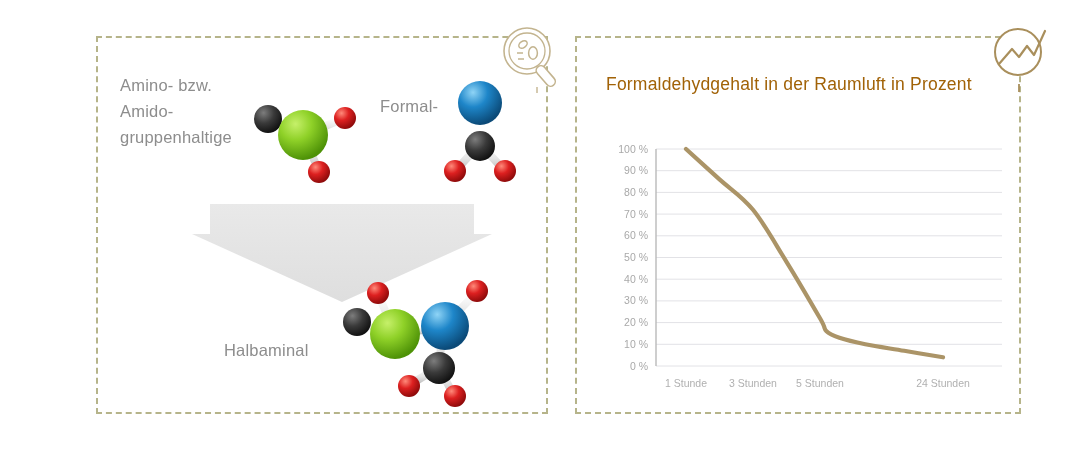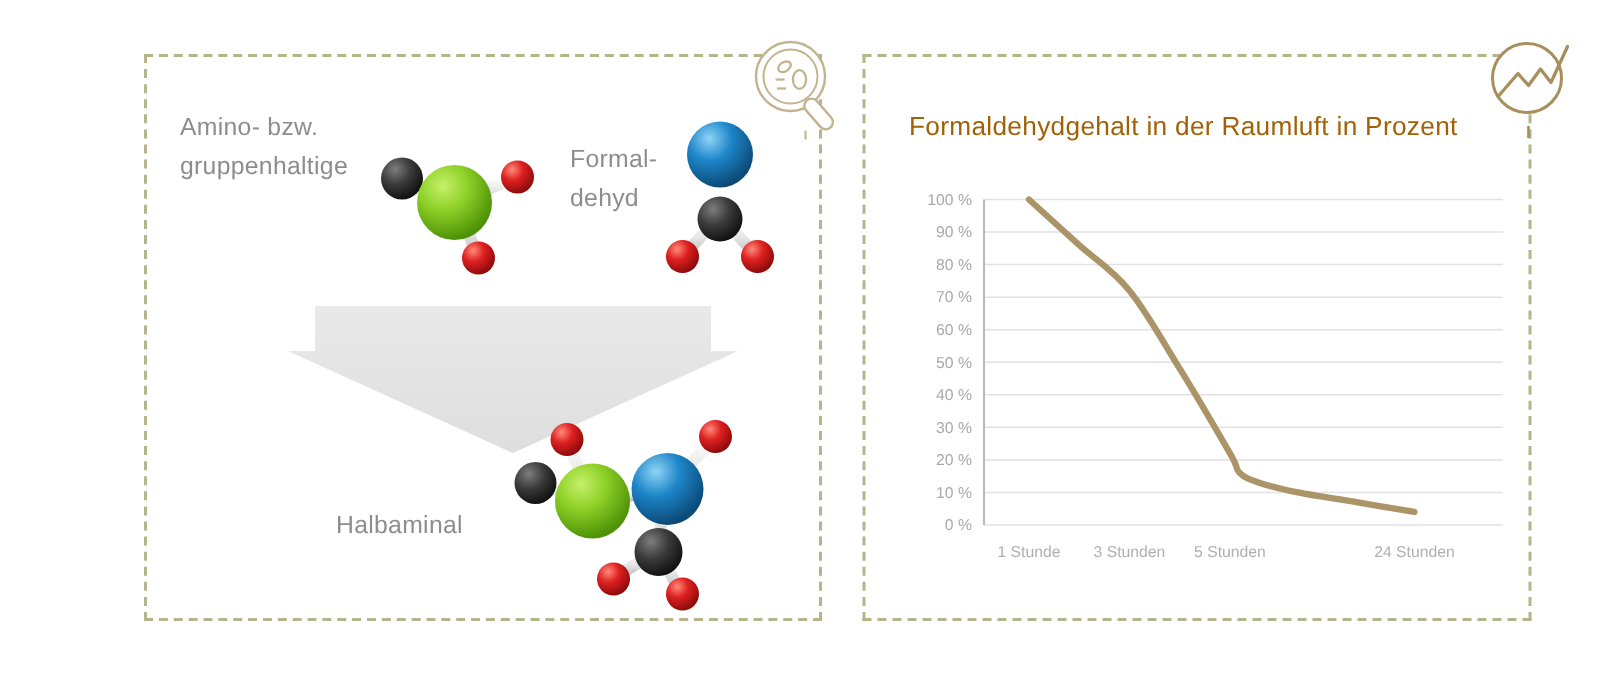--- a/index.html
+++ b/index.html
@@ -55,21 +55,21 @@
   #mol-halbaminal{left:327px;top:272px;width:180px;height:136px;}
   #arrow-reaction{left:192px;top:202px;width:300px;height:102px;}
 
   
   #chart-title{
     position:absolute;left:606px;top:74px;
     font-size:17.5px;color:#a16207;letter-spacing:.2px;
     white-space:nowrap;
   }
   #chart-area{
-    position:absolute;left:598px;top:118px;width:412px;height:262px;
+    position:absolute;left:598px;top:134px;width:412px;height:262px;
   }
   #chart-svg{display:block;width:412px;height:262px;}
   .ytick{font-size:10.5px;fill:#a9a9a9;font-family:"Liberation Sans",sans-serif;}
   .xtick{font-size:10.5px;fill:#b0b0b0;font-family:"Liberation Sans",sans-serif;}
   .gridline{stroke:#e2e2e6;stroke-width:1;}
   .axisline{stroke:#b9b9b9;stroke-width:1.4;}
   .datacurve{fill:none;stroke:#ab9467;stroke-width:4.2;stroke-linecap:round;stroke-linejoin:round;}
 </style>
 </head>
 <body>
@@ -86,26 +86,26 @@
       <ellipse cx="35" cy="31" rx="4.4" ry="6.2" fill="none" stroke="#c3b48f" stroke-width="1.5"></ellipse>
       <line x1="19" y1="31" x2="25" y2="31" stroke="#c3b48f" stroke-width="1.5"></line>
       <line x1="20" y1="37" x2="26" y2="37" stroke="#c3b48f" stroke-width="1.5"></line>
       <rect x="43" y="42" width="9.5" height="24" rx="4.7" transform="rotate(-41 47.7 54)" fill="#ffffff" stroke="#c3b48f" stroke-width="1.6"></rect>
       <line x1="39" y1="65" x2="39" y2="71" stroke="#c3b48f" stroke-width="1.4"></line>
     </svg>
   </div>
 
   <div class="lbl" id="label-amino">
     <div>Amino- bzw.</div>
+    <div>Amido-</div>
     <div>gruppenhaltige</div>
   </div>
 
   <div class="lbl" id="label-formaldehyd">
     <div>Formal-</div>
-    <div>dehyd</div>
   </div>
 
   <div class="mol" id="mol-amino">
     <svg viewBox="0 0 140 110" width="140" height="110">
       <defs>
         <radialGradient id="gGreen" cx="35%" cy="28%" r="72%">
           <stop offset="0%" stop-color="#c6f06a"></stop>
           <stop offset="45%" stop-color="#8fd128"></stop>
           <stop offset="100%" stop-color="#4e9207"></stop>
         </radialGradient>

